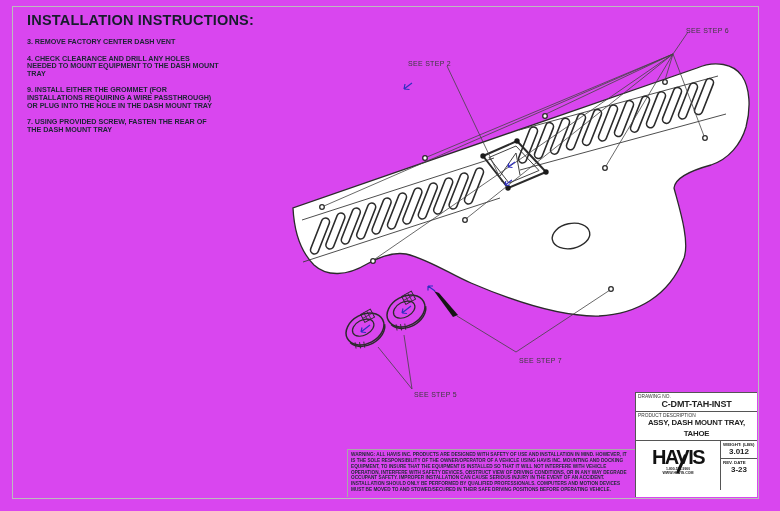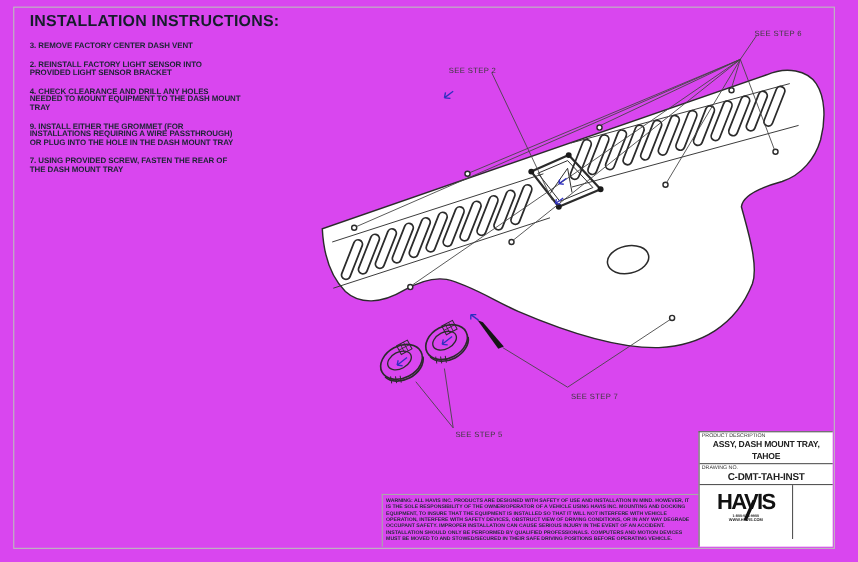--- a/index.html
+++ b/index.html
@@ -39,22 +39,20 @@
 </style>
 </head>
 <body>
 
 <div class="page">
   <div class="frame"></div>
 
   <div class="instructions">
     <h1>INSTALLATION INSTRUCTIONS:</h1>
     <div class="step">3.  REMOVE FACTORY CENTER DASH VENT</div>
-    <div class="step">2.  REINSTALL FACTORY LIGHT SENSOR INTO
-PROVIDED LIGHT SENSOR BRACKET</div>
     <div class="step">4.  CHECK CLEARANCE AND DRILL ANY HOLES
 NEEDED TO MOUNT EQUIPMENT TO THE DASH MOUNT
 TRAY</div>
     <div class="step">9.  INSTALL EITHER THE GROMMET (FOR
 INSTALLATIONS REQUIRING A WIRE PASSTHROUGH)
 OR PLUG INTO THE HOLE IN THE DASH MOUNT TRAY</div>
     <div class="step">7.  USING PROVIDED SCREW, FASTEN THE REAR OF
 THE DASH MOUNT TRAY</div>
   </div>
 
@@ -184,32 +182,39 @@
     <text x="408" y="66">SEE STEP 2</text>
     <text x="686" y="33">SEE STEP 6</text>
     <text x="414" y="397">SEE STEP 5</text>
     <text x="519" y="363">SEE STEP 7</text>
   </svg>
 
   <div class="warning">WARNING:  ALL HAVIS INC. PRODUCTS ARE DESIGNED WITH SAFETY OF USE AND INSTALLATION IN MIND.  HOWEVER, IT IS THE SOLE RESPONSIBILITY OF THE OWNER/OPERATOR OF A VEHICLE USING HAVIS INC. MOUNTING AND DOCKING EQUIPMENT, TO INSURE THAT THE EQUIPMENT IS INSTALLED SO THAT IT WILL NOT INTERFERE WITH VEHICLE OPERATION, INTERFERE WITH SAFETY DEVICES, OBSTRUCT VIEW OF DRIVING CONDITIONS, OR IN ANY WAY DEGRADE OCCUPANT SAFETY.  IMPROPER INSTALLATION CAN CAUSE SERIOUS INJURY IN THE EVENT OF AN ACCIDENT.  INSTALLATION SHOULD ONLY BE PERFORMED BY QUALIFIED PROFESSIONALS.  COMPUTERS AND MOTION DEVICES MUST BE MOVED TO AND STOWED/SECURED IN THEIR SAFE DRIVING POSITIONS BEFORE OPERATING VEHICLE.</div>
 
   <div class="tblock">
     <div class="tb-row">
+      <div class="tb-label">DRAWING NO.</div>
+      <div class="tb-value">C-DMT-TAH-INST</div>
+    </div>
+    <div class="tb-row">
       <div class="tb-label">PRODUCT DESCRIPTION</div>
       <div class="tb-value desc">ASSY, DASH MOUNT TRAY,</div>
       <div class="tb-value desc" style="padding-top:0;">TAHOE</div>
-    </div>
-    <div class="tb-row">
-      <div class="tb-label">DRAWING NO.</div>
-      <div class="tb-value">C-DMT-TAH-INST</div>
     </div>
     <div class="tb-bottom">
       <div class="brandcell">
         <div class="havis">
           <span>HAVIS</span>
           <span class="havis-slash"></span>
         </div>
         <div class="brand-phone">1-800-524-9900</div>
         <div class="brand-web">WWW.HAVIS.COM</div>
       </div>
+      <div class="weightcell">
+        <div class="w-label">WEIGHT: (LBS)</div>
+        <div class="w-value">3.012</div>
+        <div class="w-div"></div>
+        <div class="w-label">REV. DATE</div>
+        <div class="w-value">3-23</div>
+      </div>
     </div>
   </div>
 </div>
 
 </body></html>

